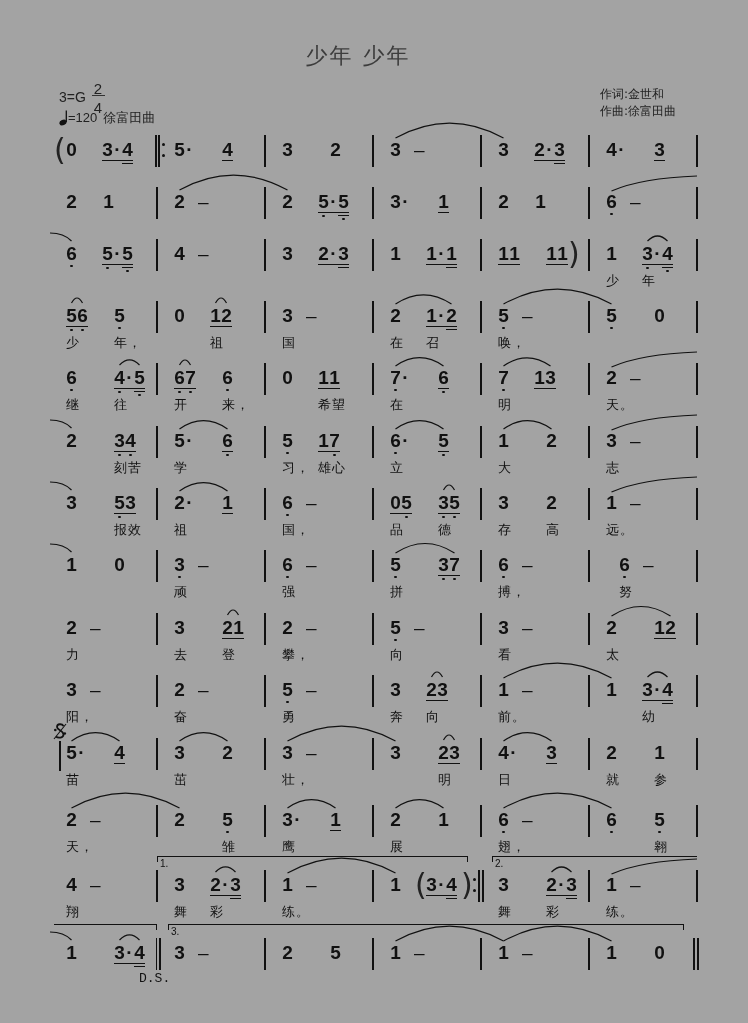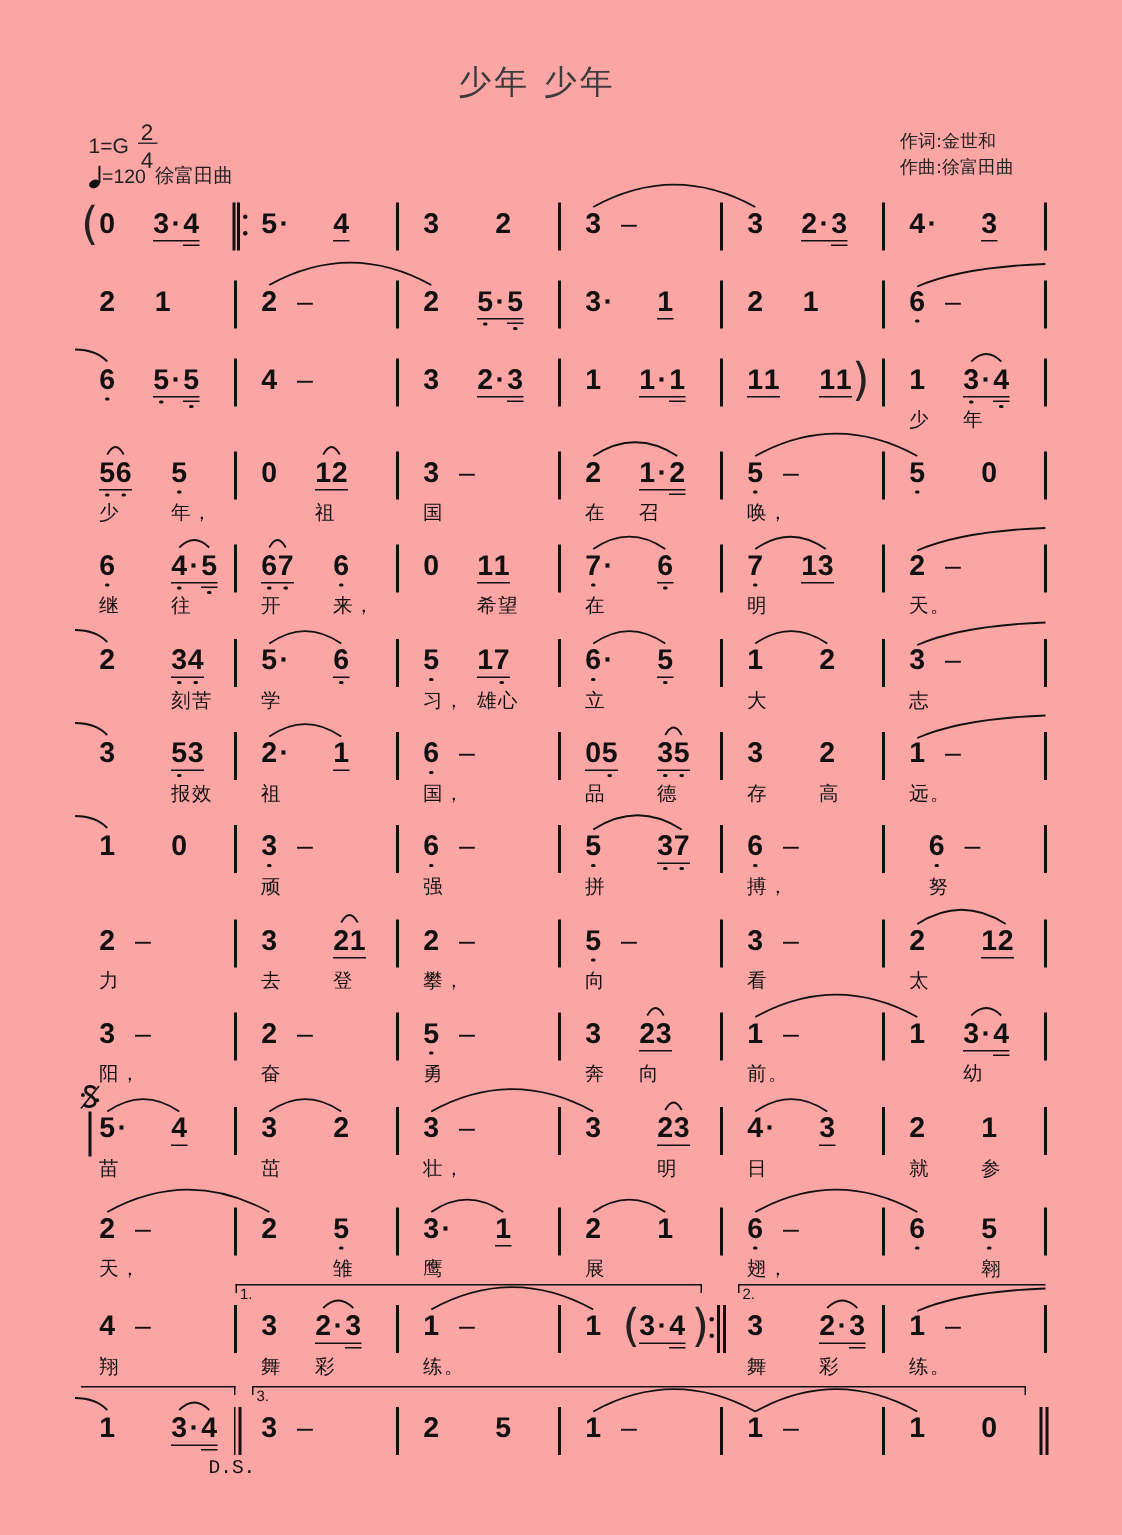--- a/index.html
+++ b/index.html
@@ -1,16 +1,16 @@
 <!DOCTYPE html>
 <html><head>
 <meta charset="utf-8">
 <style>
 html,body{margin:0;padding:0;background:#ffffff;}
-#page{position:relative;width:748px;height:1023px;overflow:hidden;background:#fca5a5;color:#161616;font-family:"Liberation Sans",sans-serif;}
+#page{position:relative;width:748px;height:1023px;overflow:hidden;background:#a3a3a3;color:#161616;font-family:"Liberation Sans",sans-serif;}
 .title{position:absolute;left:0;top:42px;width:716px;text-align:center;font-family:"DejaVu Sans",sans-serif;font-size:22px;line-height:28px;color:#3c3c3c;letter-spacing:2px;white-space:pre;}
 .hdr{position:absolute;color:#222;white-space:nowrap;}
 .key{left:59px;top:89px;font-size:14px;line-height:16px;font-family:"Liberation Sans",sans-serif;}
 .ts{position:absolute;left:91px;width:14px;text-align:center;font-size:15px;line-height:17px;color:#222;font-family:"Liberation Sans",sans-serif;}
 .ts-line{position:absolute;left:92px;top:95px;width:13px;height:1px;background:#333;}
 .tempo{left:59px;top:110px;font-size:13px;line-height:16px;display:flex;align-items:flex-end;font-family:"DejaVu Sans",sans-serif;}
 .tempo .tv{font-family:"Liberation Sans",sans-serif;margin-right:6px;}
 .credits{left:600px;top:86px;font-size:12px;line-height:17px;font-family:"DejaVu Sans",sans-serif;}
 .beat{position:absolute;height:22px;display:flex;font-weight:bold;font-size:19px;line-height:22px;color:#111;white-space:nowrap;font-family:"Liberation Sans",sans-serif;}
 .ch{display:inline-block;width:11px;text-align:center;}
@@ -28,21 +28,21 @@
 .ds{position:absolute;font-family:"Liberation Mono",monospace;font-size:13px;line-height:14px;color:#111;}
 #arcs{position:absolute;left:0;top:0;width:748px;height:1023px;pointer-events:none;}
 .segno{position:absolute;left:52px;top:722px;}
 </style>
 </head>
 <body>
 
 <div id="page">
   <div class="title">少年 少年</div>
 
-  <div class="hdr key">1=G</div>
+  <div class="hdr key">3=G</div>
   <div class="ts" style="top:80px">2</div>
   <div class="ts-line"></div>
   <div class="ts" style="top:99px">4</div>
 
   <div class="hdr tempo">
     <svg width="9" height="16" viewBox="0 0 9 16">
       <ellipse cx="4" cy="12.6" rx="3.7" ry="2.7" transform="rotate(-22 4 12.6)" fill="#111"></ellipse>
       <line x1="7.3" y1="12" x2="7.3" y2="0.5" stroke="#111" stroke-width="1.3"></line>
     </svg>
     <span class="tv">=120</span>

